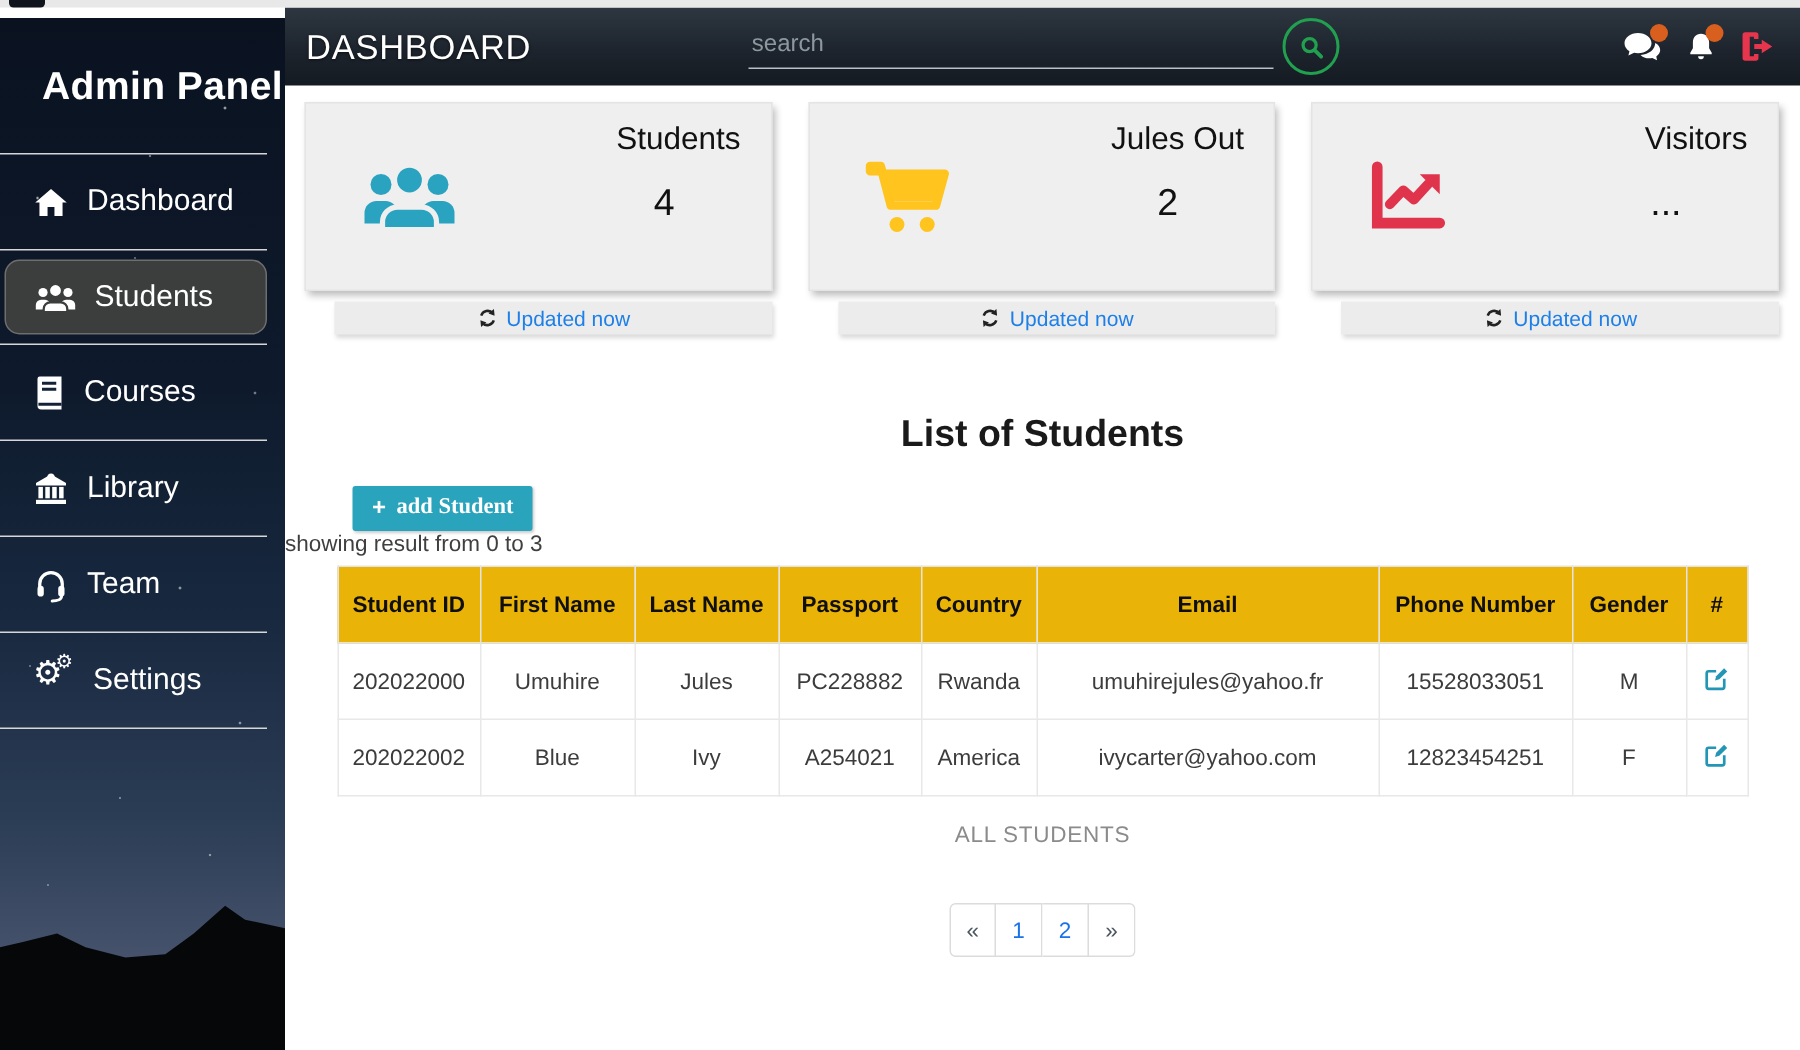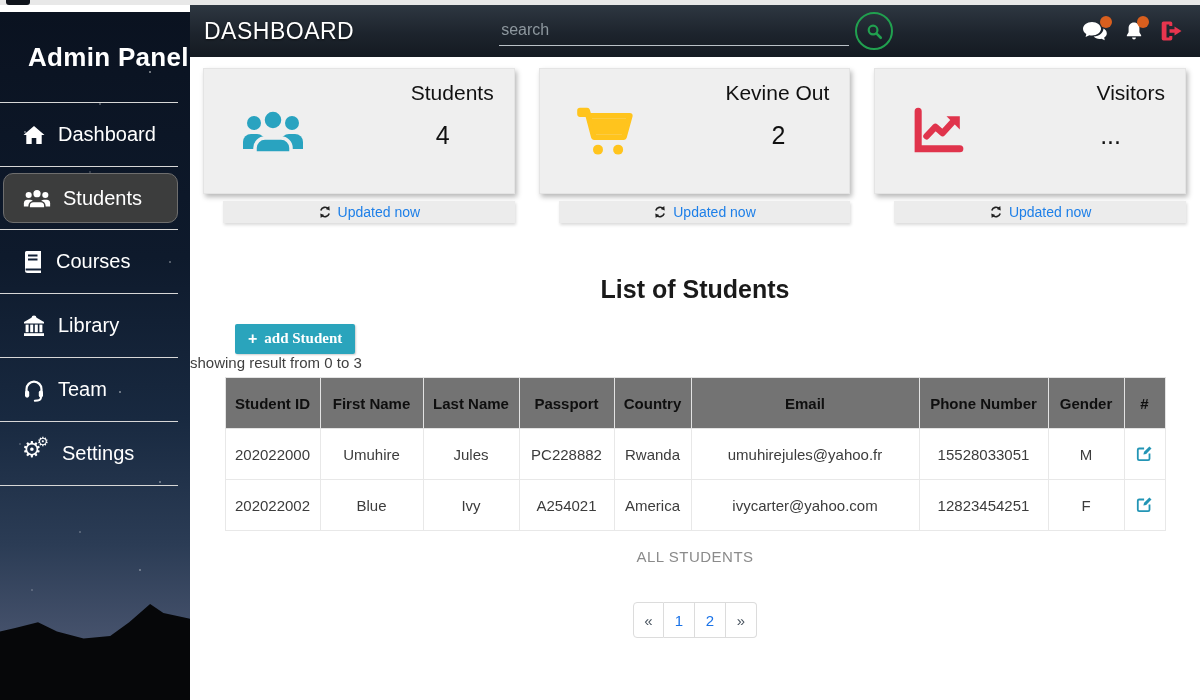--- a/index.html
+++ b/index.html
@@ -88,21 +88,21 @@
   .add-btn { display:inline-flex; align-items:center; gap:7px; margin:20px 0 0 45px;
              background:#2aa4bc; color:#fff; border:none; border-radius:2px;
              padding:6px 13px 7px; cursor:pointer;
              font:bold 15px "Liberation Serif", serif; box-shadow:1px 1px 2px rgba(0,0,0,.2); }
   .add-btn .plus { font:bold 16px "Liberation Sans",sans-serif; line-height:14px; }
   .showing { font-size:15px; color:#3f3f3f; margin-top:0px; }
 
   table.students { width:940px; margin:6px auto 0; border-collapse:collapse;
                    table-layout:fixed; font-size:15px; }
   table.students th { font-weight:700; color:#0f0f0f; height:51px;
-                      border:1px solid #e3e3e3; background:#737373; }
+                      border:1px solid #e3e3e3; background:#eab308; }
   table.students td { color:#3c3c3c; height:51px; text-align:center;
                       border:1px solid #e8e8e8; overflow:hidden; }
   .edit-cell { cursor:pointer; }
 
   .all-students { text-align:center; color:#8b8b8b; font-size:15px; margin-top:17px;
                   letter-spacing:.5px; }
   .pagination { margin-top:37px; display:flex; justify-content:center; }
   .pg { min-width:31px; height:36px; display:flex; align-items:center; justify-content:center;
         border:1px solid #dcdcdc; border-left:none; background:#fff; font-size:15px;
         color:#4a5560; cursor:pointer; }
@@ -281,21 +281,21 @@
       <div class="card">
         <div class="card-icon">
           <svg width="60" height="52" viewBox="0 0 26 24">
             <path d="M1 2.6h3.3L5 5h19l-2.7 9.8H7.4L4.6 4.2H1z" fill="none" stroke="#ffc41d" stroke-width="2.6" stroke-linejoin="round" stroke-linecap="round"></path>
             <path d="M5.9 6.3h17l-2.2 7.2H7.9z" fill="#ffc41d"></path>
             <circle cx="9.3" cy="20.6" r="2.3" fill="#ffc41d"></circle>
             <circle cx="18.6" cy="20.6" r="2.3" fill="#ffc41d"></circle>
           </svg>
         </div>
         <div class="card-right">
-          <div class="card-title">Kevine Out</div>
+          <div class="card-title">Jules Out</div>
           <div class="card-value">2</div>
         </div>
       </div>
       <div class="card-footer">
         <span style="display:flex">
           <svg width="14" height="14" viewBox="0 0 16 16">
             <path d="M3.2 6.2A5.2 5.2 0 0 1 12 4.3" fill="none" stroke="#222" stroke-width="1.9"></path>
             <polygon points="12.9,1.2 13.4,6.3 8.8,4.6" fill="#222"></polygon>
             <path d="M12.8 9.8A5.2 5.2 0 0 1 4 11.7" fill="none" stroke="#222" stroke-width="1.9"></path>
             <polygon points="3.1,14.8 2.6,9.7 7.2,11.4" fill="#222"></polygon>

